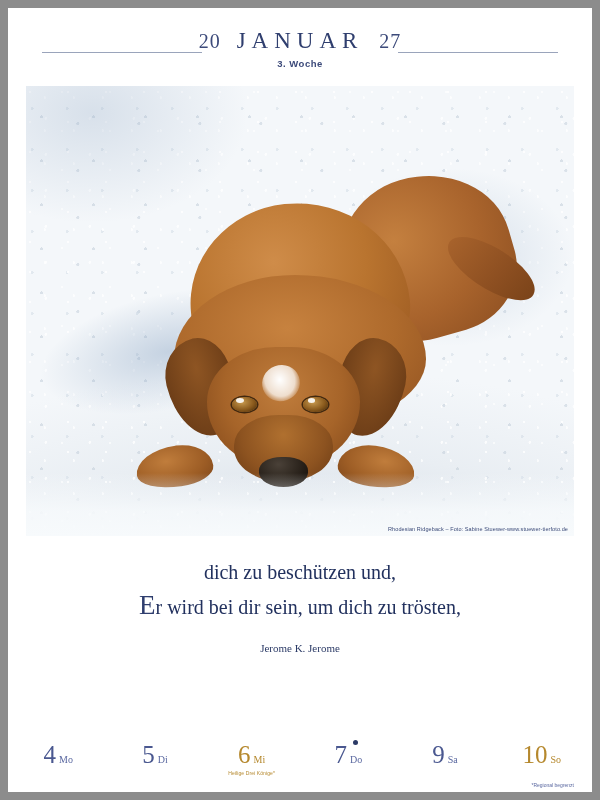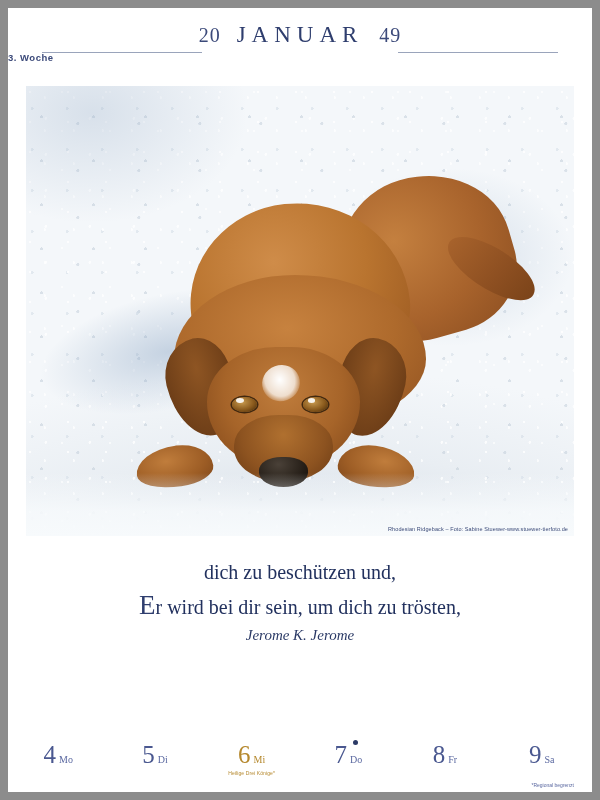--- a/index.html
+++ b/index.html
@@ -22,22 +22,23 @@
     height: 784px;
     background: #ffffff;
     box-sizing: border-box;
     overflow: hidden;
   }
 
   
   .header {
     position: relative;
     height: 72px;
-    padding-top: 14px;
+    padding-top: 20px;
     box-sizing: border-box;
+    text-align: center;
   }
   .header-rule {
     position: absolute;
     top: 44px;
     height: 1px;
     background: #9aa4bb;
   }
   .rule-left { left: 34px; width: 160px; }
   .rule-right { right: 34px; width: 160px; }
 
@@ -255,25 +256,24 @@
     font-family: "Liberation Serif", serif;
     font-size: 20px;
     line-height: 1.42;
   }
   .quote .dropcap {
     font-size: 27px;
     color: #2f3e6e;
   }
   .quote-line { white-space: nowrap; }
   .quote-author {
-    margin-top: 0;
-    font-size: 15px;
+    margin-top: 16px;
+    font-size: 11px;
     color: #2b3a66;
     font-family: "Liberation Serif", serif;
-    font-style: italic;
   }
 
   
   .days {
     position: absolute;
     left: 18px;
     right: 18px;
     bottom: 16px;
     display: flex;
     justify-content: flex-end;
@@ -329,21 +329,21 @@
 <body>
 
 <div class="page">
 
   <div class="header">
     <div class="header-rule rule-left"></div>
     <div class="header-rule rule-right"></div>
     <div class="header-line">
       <span class="year-left">20</span>
       <span class="month-name">JANUAR</span>
-      <span class="year-right">49</span>
+      <span class="year-right">27</span>
     </div>
     <div class="week-label">3. Woche</div>
   </div>
 
   <div class="photo-wrap">
     <div class="photo">
       <div class="snow-tex"></div>
       <div class="shadow-c"></div>
       <div class="shadow-b"></div>
       <div class="shadow-a"></div>
@@ -393,26 +393,26 @@
     <div class="day holiday">
       <span class="num">6</span><span class="abbr">Mi</span>
       <span class="note">Heilige Drei Könige*</span>
     </div>
 
     <div class="day">
       <span class="moon"></span>
       <span class="num">7</span><span class="abbr">Do</span>
     </div>
 
-    <div class="day">
-      <span class="num">8</span><span class="abbr">Fr</span>
-    </div>
 
     <div class="day">
       <span class="num">9</span><span class="abbr">Sa</span>
     </div>
 
+    <div class="day sunday">
+      <span class="num">10</span><span class="abbr">So</span>
+    </div>
 
   </div>
 
   <div class="footnote">*Regional begrenzt</div>
 
 </div>
 
 </body></html>

